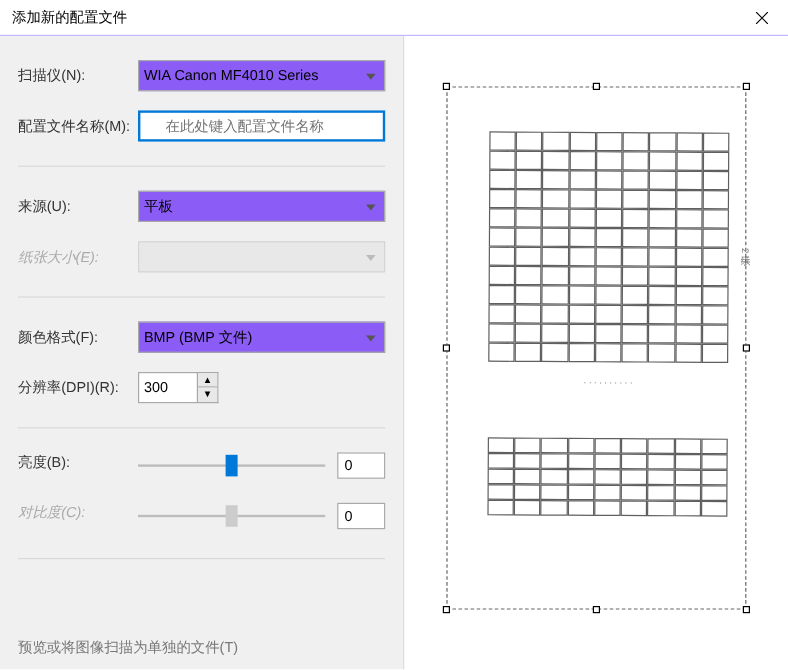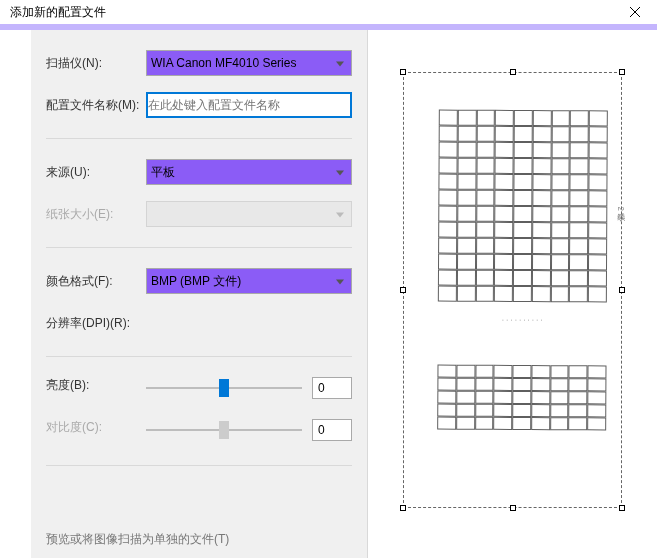--- a/index.html
+++ b/index.html
@@ -1,32 +1,32 @@
 <!DOCTYPE html>
 <html><head>
 <meta charset="utf-8">
 <style>
 * { box-sizing: border-box; margin: 0; padding: 0; font-family: "Microsoft YaHei", "Segoe UI", sans-serif; font-size: 12px; }
 body { background: #fff; width: 657px; height: 558px; overflow: hidden; }
-.titlebar { height: 30px; display: flex; align-items: center; padding: 0 0 0 10px; border-bottom: 6px solid #c4b5fd; }
+.titlebar { height: 30px; display: flex; align-items: center; padding: 0 0 0 10px; border-bottom: 1px solid #c4b5fd; }
 .titlebar .title { flex: 1; color: #000; }
 .titlebar .close { width: 45px; height: 30px; display: flex; align-items: center; justify-content: center; cursor: pointer; }
 .titlebar .close svg { width: 10px; height: 10px; }
 .content { display: flex; height: 528px; }
-.left { width: 337px; background: #f0f0f0; padding: 20px 15px 10px 15px; display: flex; flex-direction: column; gap: 0; border-right: 1px solid #d9d9d9; margin-left: 31px; }
+.left { width: 337px; background: #f0f0f0; padding: 20px 15px 10px 15px; display: flex; flex-direction: column; gap: 0; border-right: 1px solid #d9d9d9; }
 .row { display: flex; align-items: center; min-height: 26px; margin-bottom: 16px; }
 .row .lbl { width: 100px; color: #333; }
-.row .lbl.disabled { color: #aaa; }
+.row .lbl.disabled { color: #aaa; font-style: italic; }
 .row .ctrl { flex: 1; }
 select { width: 100%; height: 26px; border: 1px solid #a9a9a9; background: #8b5cf6; padding: 0 4px; appearance: none; position: relative; }
 .select-wrap { position: relative; flex: 1; }
 .select-wrap::after { content: ""; position: absolute; right: 8px; top: 50%; transform: translateY(-30%); border-left: 4px solid transparent; border-right: 4px solid transparent; border-top: 5px solid #555; pointer-events: none; }
 .select-wrap.disabled select { background: #e5e5e5; color: #aaa; border-color: #c9c9c9; }
 .select-wrap.disabled::after { border-top-color: #bbb; }
-input[type=text].name-input { width: 100%; height: 26px; border: 2px solid #0078d7; padding: 0 0; color: #8b5cf6; }
+input[type=text].name-input { width: 100%; height: 26px; border: 2px solid #0078d7; padding: 0 21px; color: #8b5cf6; }
 .checkbox-row { display: flex; align-items: center; gap: 6px; margin: 0 0 16px 100px; }
 .checkbox-row input { width: 14px; height: 14px; }
 .divider { height: 1px; background: #d9d9d9; margin: 4px 0 20px 0; }
 .spin-wrap { display: flex; align-items: center; }
 .spin-wrap input { width: 50px; height: 26px; border: 1px solid #a9a9a9; padding: 0 4px; }
 .spinbtns { display: flex; flex-direction: column; height: 26px; border: 1px solid #a9a9a9; border-left: none; }
 .spinbtns button { width: 16px; height: 12px; border: none; background: #e8e8e8; display: flex; align-items: center; justify-content: center; cursor: pointer; font-size: 8px; line-height: 1; }
 .spinbtns button:first-child { border-bottom: 1px solid #a9a9a9; }
 .slider-row { display: flex; align-items: flex-start; }
 .slider-row .lbl { width: 100px; }
@@ -101,20 +101,27 @@
 
     <div class="row">
       <span class="lbl">颜色格式(F):</span>
       <div class="select-wrap ctrl">
         <select><option>BMP (BMP 文件)</option></select>
       </div>
     </div>
 
     <div class="row">
       <span class="lbl">分辨率(DPI)(R):</span>
+      <div class="ctrl spin-wrap">
+        <input type="text" value="300" style="">
+        <div class="spinbtns">
+          <button>▲</button>
+          <button>▼</button>
+        </div>
+      </div>
     </div>
 
     <div class="divider"></div>
 
     <div class="row slider-row">
       <span class="lbl">亮度(B):</span>
       <div class="slider-wrap">
         <div class="slider">
           <div class="track"></div>
             <div class="thumb"></div>

